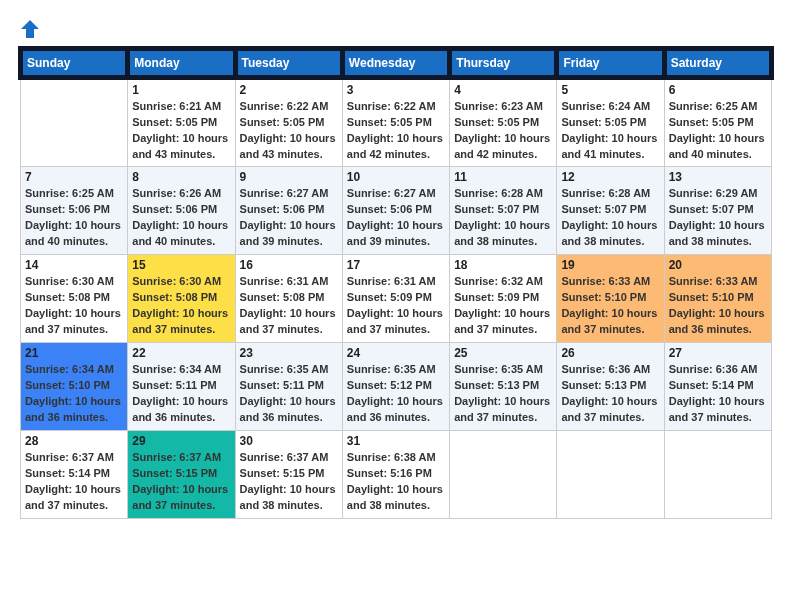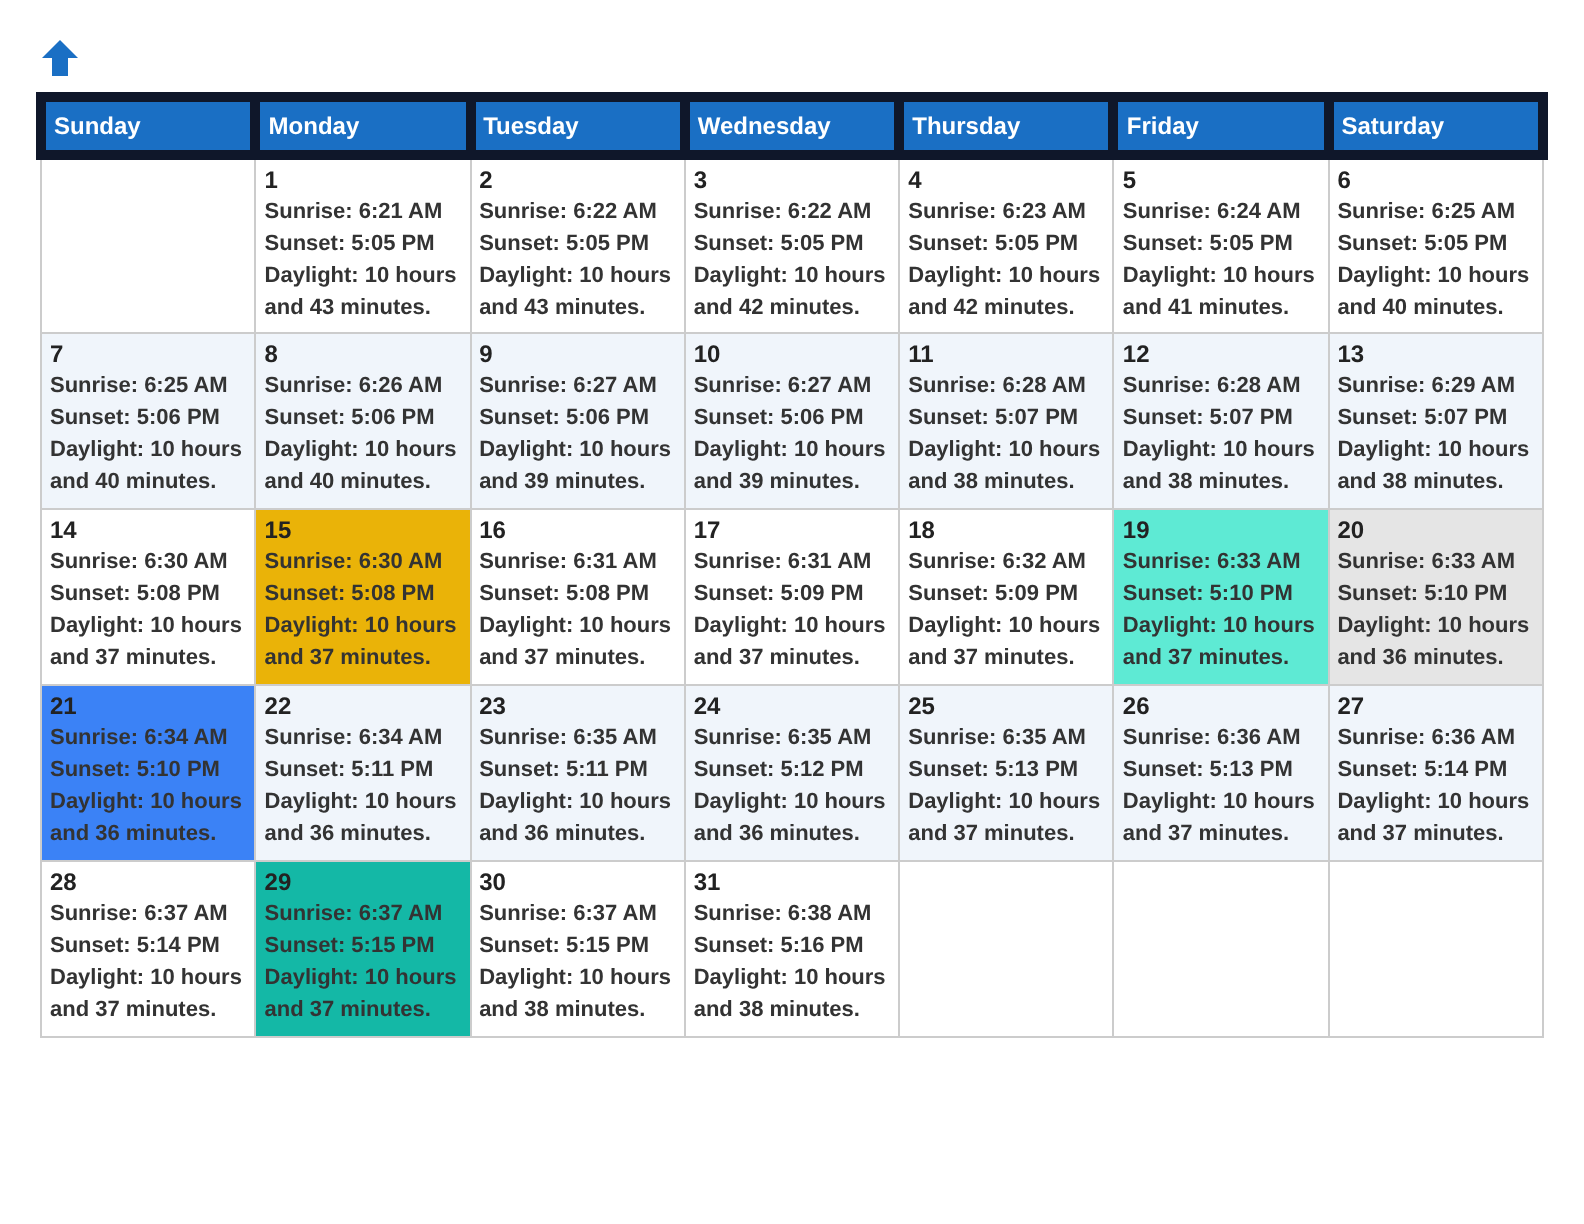--- a/index.html
+++ b/index.html
@@ -218,21 +218,21 @@
           </td>
         </tr>
         <tr>
           <td style="background: rgb(255, 255, 255);">
             <span class="day-num">14</span>
             <div class="day-info" style="white-space: pre-line;">Sunrise: 6:30 AM
 Sunset: 5:08 PM
 Daylight: 10 hours
 and 37 minutes.</div>
           </td>
-          <td style="background: #eab308;">
+          <td style="background: #fde047;">
             <span class="day-num">15</span>
             <div class="day-info" style="white-space: pre-line;">Sunrise: 6:30 AM
 Sunset: 5:08 PM
 Daylight: 10 hours
 and 37 minutes.</div>
           </td>
           <td style="background: rgb(255, 255, 255);">
             <span class="day-num">16</span>
             <div class="day-info" style="white-space: pre-line;">Sunrise: 6:31 AM
 Sunset: 5:08 PM
@@ -246,28 +246,28 @@
 Daylight: 10 hours
 and 37 minutes.</div>
           </td>
           <td style="background: rgb(255, 255, 255);">
             <span class="day-num">18</span>
             <div class="day-info" style="white-space: pre-line;">Sunrise: 6:32 AM
 Sunset: 5:09 PM
 Daylight: 10 hours
 and 37 minutes.</div>
           </td>
-          <td style="background: #5eead4;">
+          <td style="background: #fdba74;">
             <span class="day-num">19</span>
             <div class="day-info" style="white-space: pre-line;">Sunrise: 6:33 AM
 Sunset: 5:10 PM
 Daylight: 10 hours
 and 37 minutes.</div>
           </td>
-          <td style="background: #e5e5e5;">
+          <td style="background: #fdba74;">
             <span class="day-num">20</span>
             <div class="day-info" style="white-space: pre-line;">Sunrise: 6:33 AM
 Sunset: 5:10 PM
 Daylight: 10 hours
 and 36 minutes.</div>
           </td>
         </tr>
         <tr>
           <td style="background: #3b82f6;">
             <span class="day-num">21</span>

